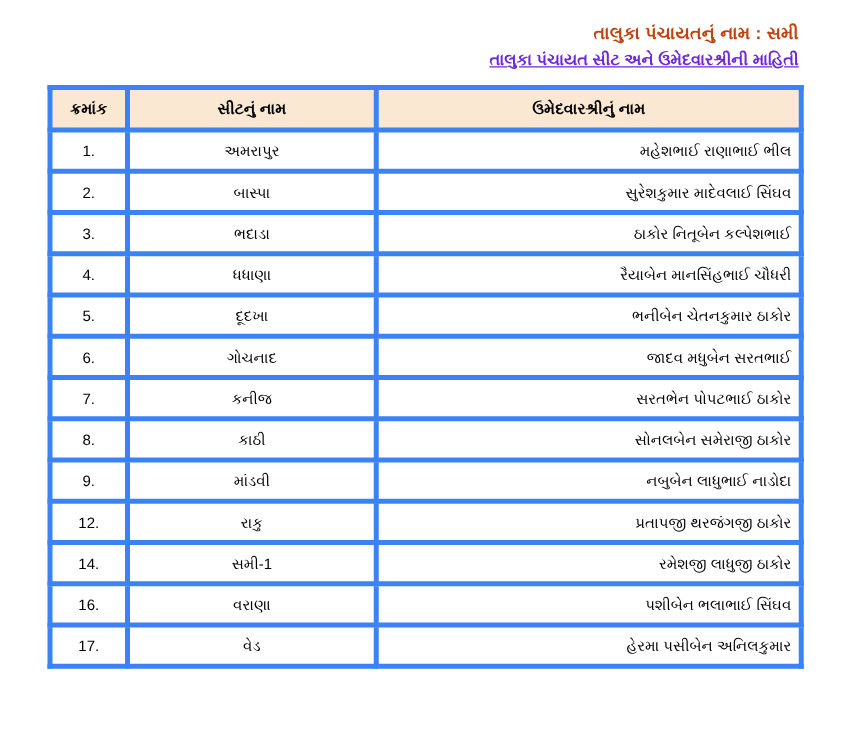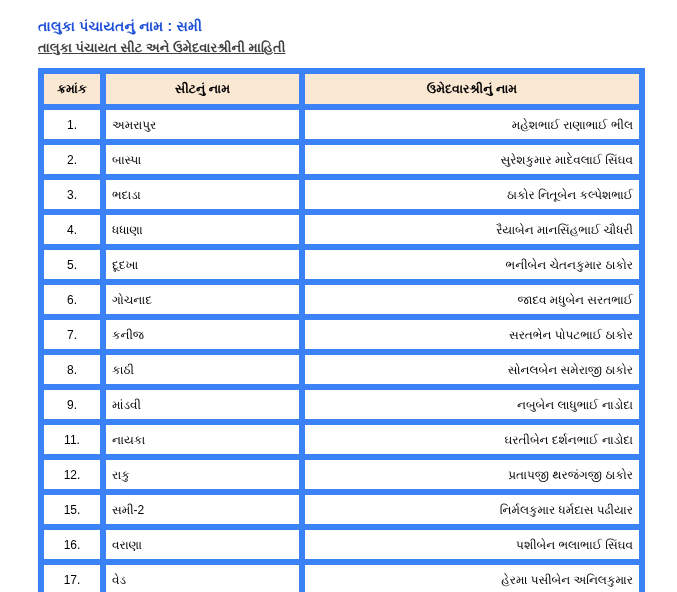--- a/index.html
+++ b/index.html
@@ -13,66 +13,66 @@
     font-family: "Liberation Sans", sans-serif;
     overflow: hidden;
   }
   .page {
     width: 677px;
     height: 592px;
     box-sizing: border-box;
     padding: 10px 38px 0 38px;
   }
   .title-main {
-    text-align: left;
-    color: #1d4ed8;
+    text-align: right;
+    color: #c2410c;
     font-weight: bold;
     font-size: 14px;
     letter-spacing: 0.2px;
     margin: 6px 0 2px 0;
     line-height: 20px;
   }
   .title-sub {
-    text-align: left;
-    color: #404040;
+    text-align: right;
+    color: #6d28d9;
     font-weight: bold;
     font-size: 13px;
     text-decoration: underline;
     margin: 2px 0 10px 0;
     line-height: 20px;
   }
   table.data {
     border-collapse: collapse;
     width: 601px;
     table-layout: fixed;
     margin: 0;
   }
   table.data th, table.data td {
-    border: 6px solid #3b82f6;
+    border: 4px solid #3b82f6;
     font-size: 12px;
     line-height: 14px;
   }
   table.data thead th {
     background: #fbe8d3;
     font-weight: bold;
     text-align: center;
     height: 24px;
     padding: 3px 2px;
     font-size: 12.5px;
   }
   table.data tbody td {
     height: 25px;
     padding: 2px 6px;
     vertical-align: middle;
   }
   col.c-no { width: 62px; }
   col.c-seat { width: 199px; }
   col.c-cand { width: 340px; }
   td.no { text-align: center; }
-  td.seat { text-align: left; padding-left: 18px; }
+  td.seat { text-align: center; padding-left: 18px; }
   td.cand { text-align: right; padding-left: 22px; }
 </style>
 </head>
 <body>
 
 <div class="page">
 
   <div class="title-main">તાલુકા પંચાયતનું નામ : સમી</div>
 
   <div class="title-sub">તાલુકા પંચાયત સીટ અને ઉમેદવારશ્રીની માહિતી</div>
@@ -130,33 +130,28 @@
         <td class="no">8.</td>
         <td class="seat">કાઠી</td>
         <td class="cand">સોનલબેન સમેરાજી ઠાકોર</td>
       </tr>
       <tr>
         <td class="no">9.</td>
         <td class="seat">માંડવી</td>
         <td class="cand">નબુબેન લાધુભાઈ નાડોદા</td>
       </tr>
       <tr>
-        <td class="no">11.</td>
-        <td class="seat">નાયકા</td>
-        <td class="cand">ઘરતીબેન દર્શનભાઈ નાડોદા</td>
-      </tr>
-      <tr>
         <td class="no">12.</td>
         <td class="seat">રાકુ</td>
         <td class="cand">પ્રતાપજી થરજંગજી ઠાકોર</td>
       </tr>
       <tr>
-        <td class="no">15.</td>
-        <td class="seat">સમી-2</td>
-        <td class="cand">નિર્મલકુમાર ધર્મદાસ પઢીયાર</td>
+        <td class="no">14.</td>
+        <td class="seat">સમી-1</td>
+        <td class="cand">રમેશજી લાધુજી ઠાકોર</td>
       </tr>
       <tr>
         <td class="no">16.</td>
         <td class="seat">વરાણા</td>
         <td class="cand">પશીબેન ભલાભાઈ સિંઘવ</td>
       </tr>
       <tr>
         <td class="no">17.</td>
         <td class="seat">વેડ</td>
         <td class="cand">હેરમા પસીબેન અનિલકુમાર</td>

